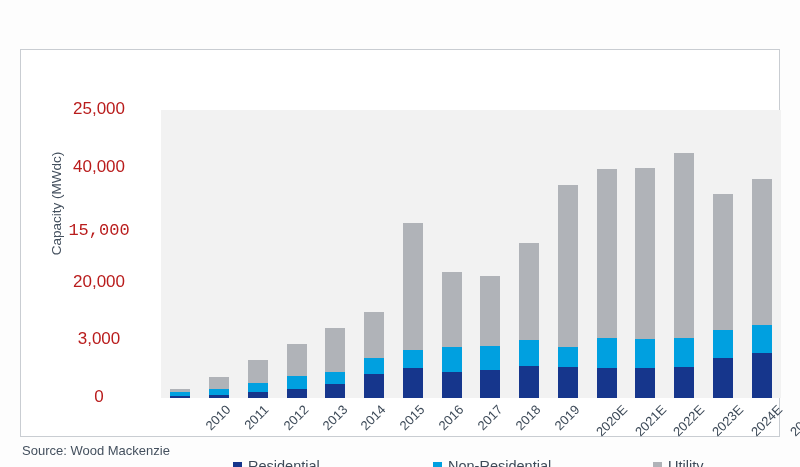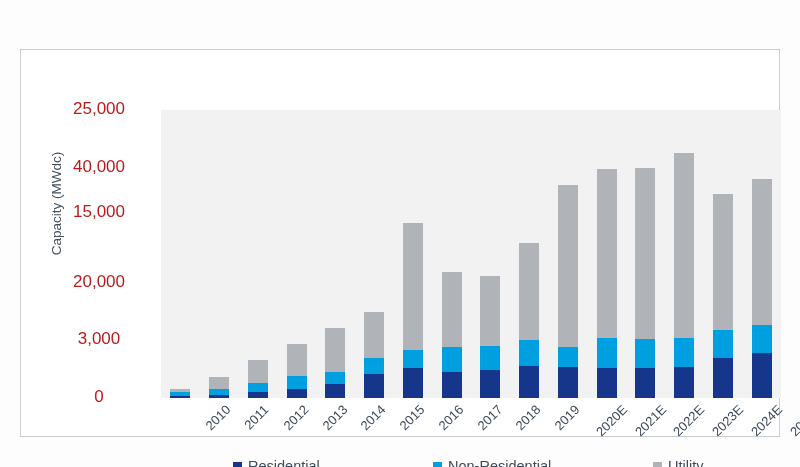--- a/index.html
+++ b/index.html
@@ -215,18 +215,19 @@
           <span class="legend-swatch" style="background: rgb(176, 179, 184);"></span>
           <span>Utility</span>
         </div>
       </div>
   </div>
 
   <div class="y-ticks-wrap">
       <div class="y-tick" style="top: 397px;">0</div>
       <div class="y-tick" style="top: 339.4px;">3,000</div>
       <div class="y-tick" style="top: 281.8px;">20,000</div>
-      <div class="y-tick" style="top: 212px;">15,000</div>
+      <div class="y-tick" style="top: 230px; font-family: Liberation Mono, monospace;">15,000</div>
       <div class="y-tick" style="top: 166.6px;">40,000</div>
       <div class="y-tick" style="top: 109px;">25,000</div>
     </div>
 
+  <div class="source">Source: Wood Mackenzie</div>
 </div>
 
 </body></html>

